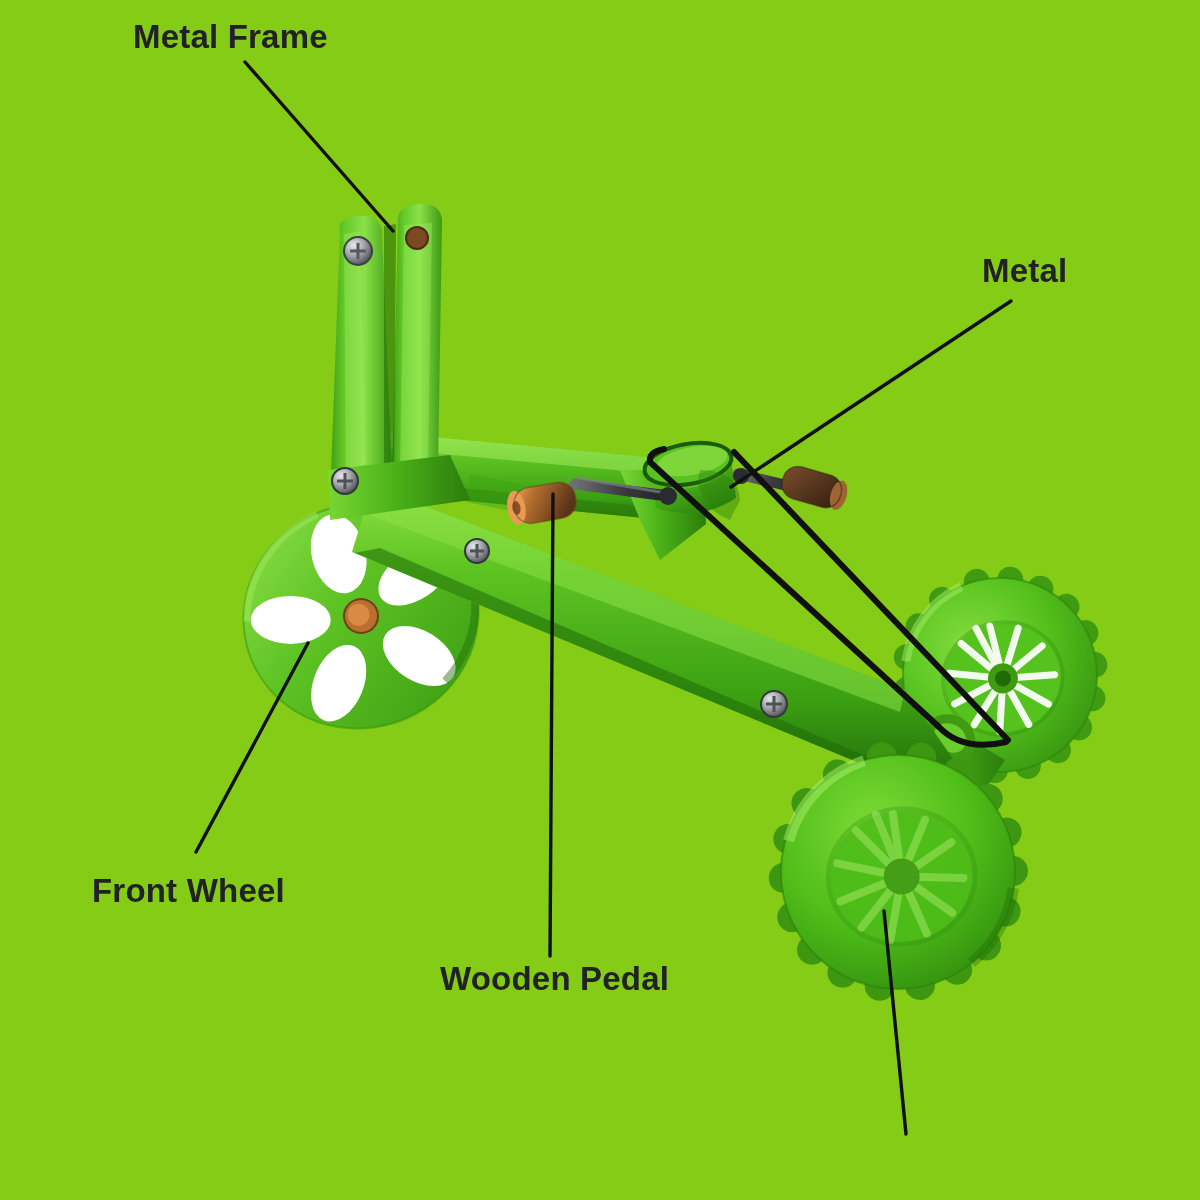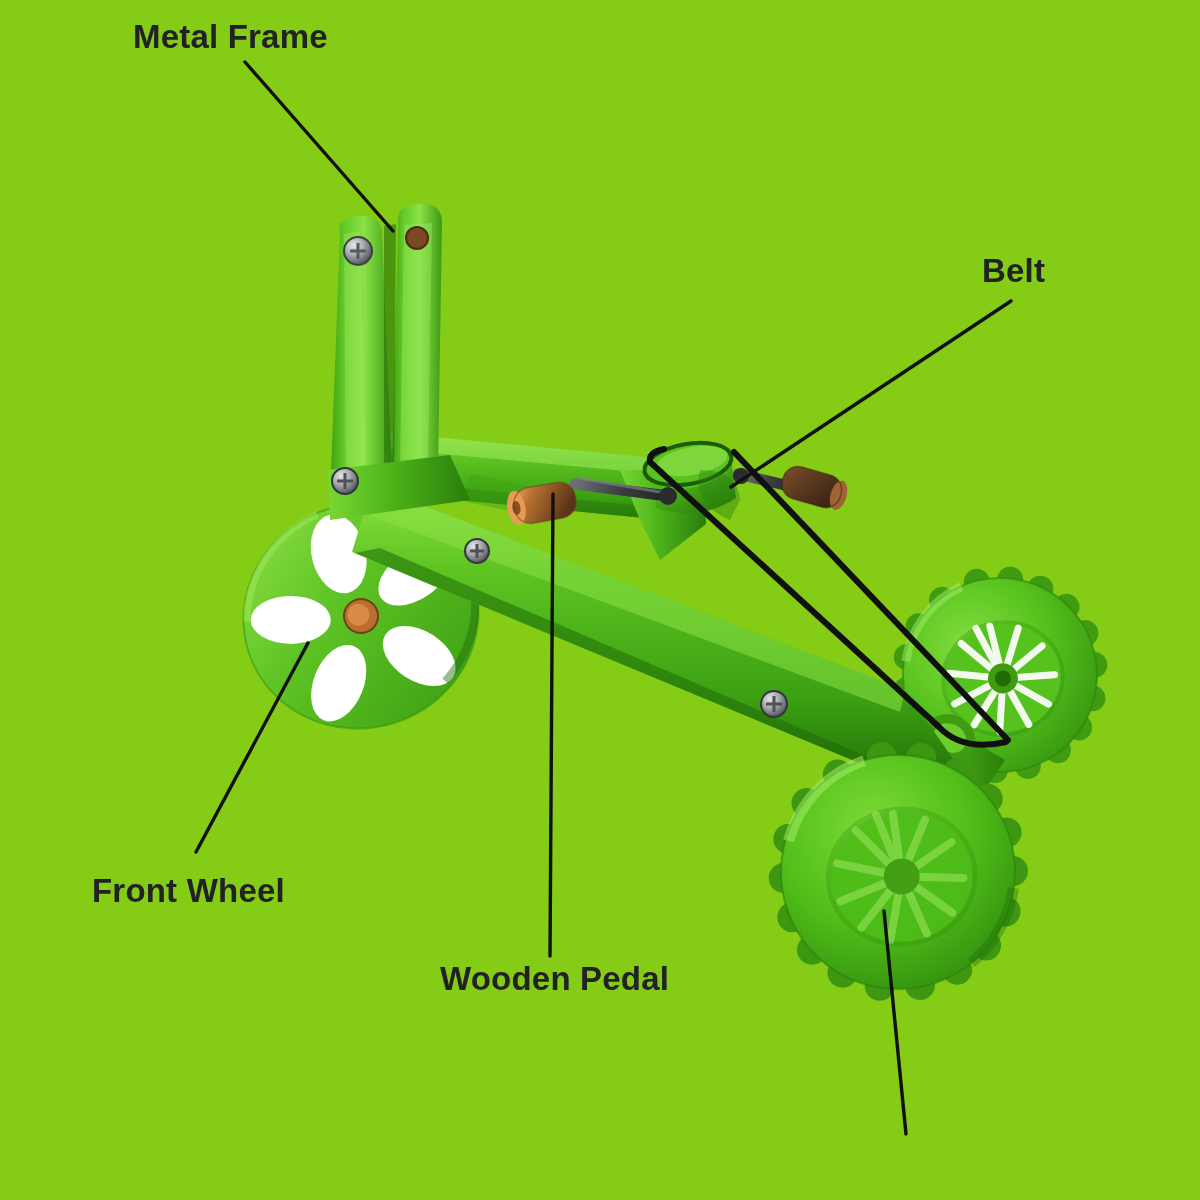--- a/index.html
+++ b/index.html
@@ -316,20 +316,20 @@
       <line x1="245" y1="62" x2="393" y2="231"></line>
       <line x1="1011" y1="301" x2="731" y2="487"></line>
       <line x1="308" y1="643" x2="196" y2="852"></line>
       <line x1="553" y1="494" x2="550" y2="956"></line>
       <line x1="884" y1="911" x2="906" y2="1134"></line>
     </g>
   </svg>
 
   <div class="callout-label" id="label-metal-frame">Metal Frame</div>
 
-  <div class="callout-label" id="label-belt">Belt</div>
+  <div class="callout-label" id="label-belt">Metal</div>
 
   <div class="callout-label" id="label-wooden-pedal">Wooden Pedal</div>
 
   <div class="callout-label" id="label-front-wheel">Front Wheel</div>
 
 
 </div>
 
 </body></html>

